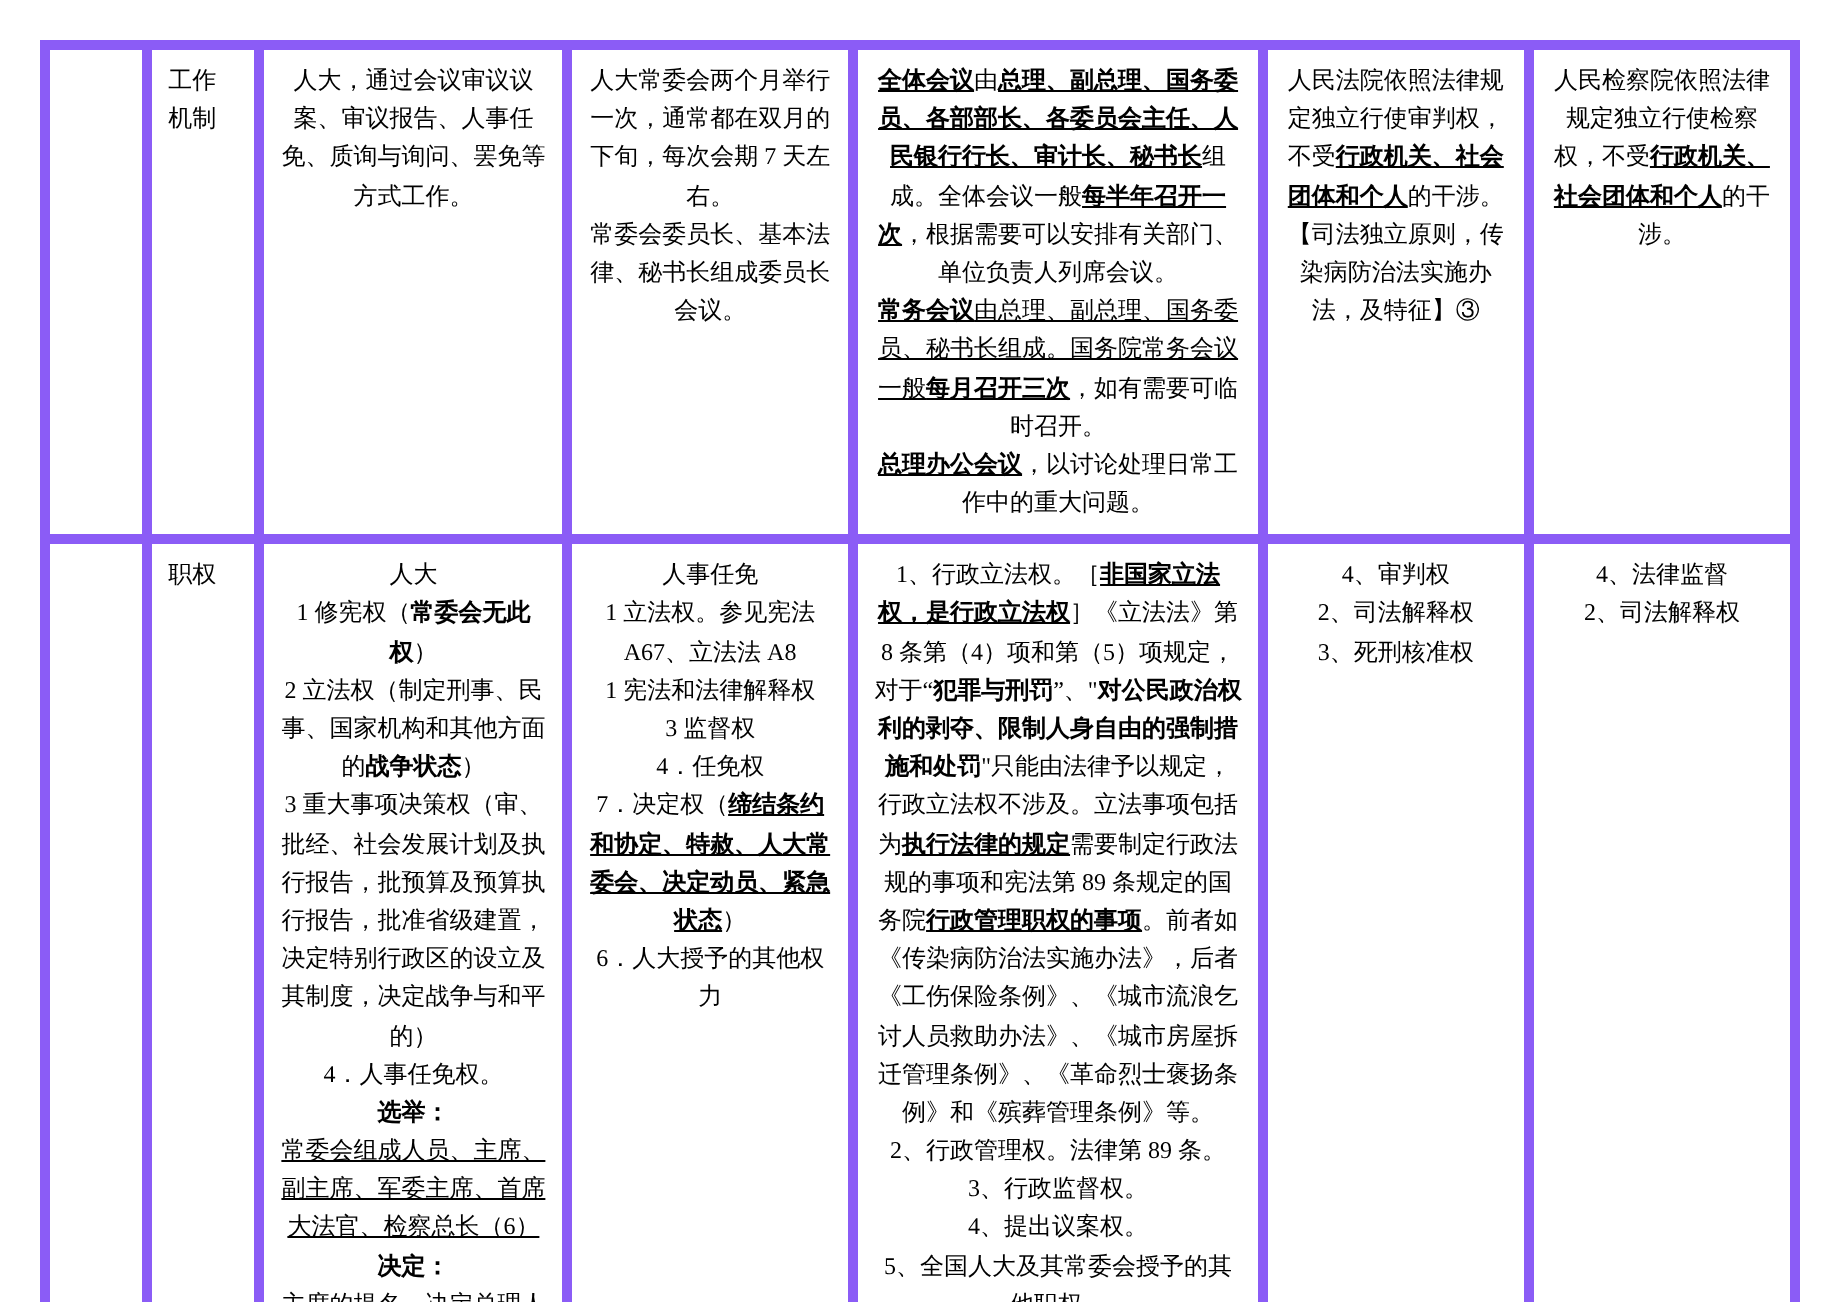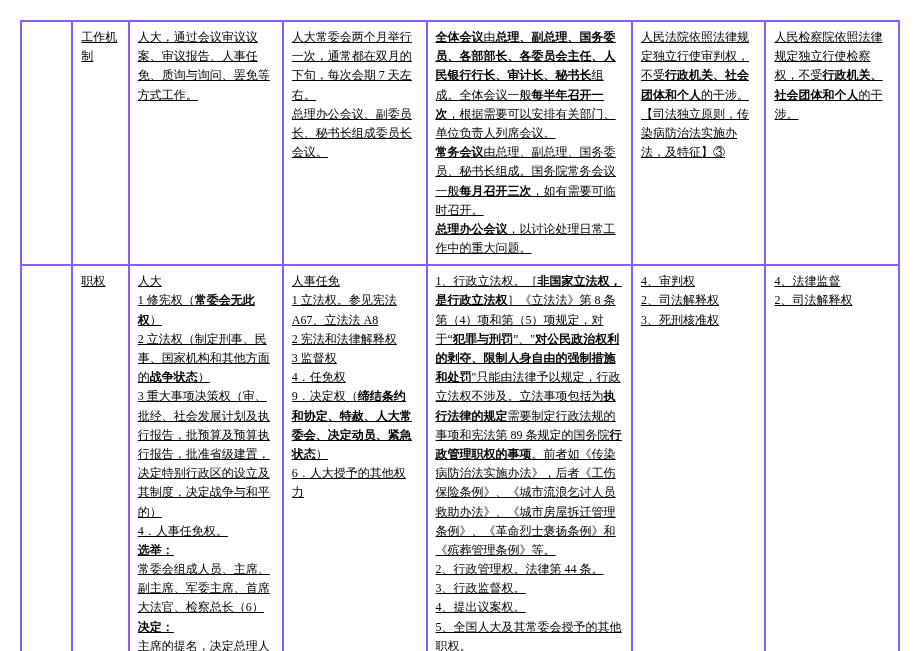--- a/index.html
+++ b/index.html
@@ -10,37 +10,36 @@
     background: #fff;
     color: #000;
     line-height: 1.6;
   }
   table {
     border-collapse: collapse;
     width: 880px;
     table-layout: fixed;
   }
   td {
-    border: 2px solid #8b5cf6;
+    border: 5px solid #8b5cf6;
     padding: 6px 8px;
     vertical-align: top;
     word-wrap: break-word;
-    text-decoration: underline;
   }
   col.c0 { width: 50px; }
   col.c1 { width: 55px; }
   col.c2 { width: 150px; }
   col.c3 { width: 140px; }
   col.c4 { width: 200px; }
   col.c5 { width: 130px; }
   col.c6 { width: 130px; }
   .u { text-decoration: underline; }
   .b { font-weight: bold; }
   p { margin: 0 0 2px 0; }
-  .item { margin: 0; }
+  .item { margin: 0; text-align: center; }
 </style>
 </head>
 <body>
 
 <table>
   <colgroup>
     <col class="c0">
       <col class="c1">
       <col class="c2">
       <col class="c3">
@@ -50,21 +49,21 @@
   </colgroup>
   <tbody id="tbody">
       <tr>
         <td></td>
         <td>工作机制</td>
         <td>
           <p class="item">人大，通过会议审议议案、审议报告、人事任免、质询与询问、罢免等方式工作。</p>
         </td>
         <td>
           <p class="item">人大常委会两个月举行一次，通常都在双月的下旬，每次会期 7 天左右。</p>
-          <p class="item">总理办公会议、副委员长、秘书长组成委员长会议。</p>
+          <p class="item">常委会委员长、基本法律、秘书长组成委员长会议。</p>
         </td>
         <td>
           <p class="item"><span class="b u">全体会议</span><span>由</span><span class="b u">总理、副总理、国务委员、各部部长、各委员会主任、人民银行行长、审计长、秘书长</span><span>组成。全体会议一般</span><span class="b u">每半年召开一次</span><span>，根据需要可以安排有关部门、单位负责人列席会议。</span></p>
           <p class="item"><span class="b u">常务会议</span><span class="u">由总理、副总理、国务委员、秘书长组成。国务院常务会议一般</span><span class="b u">每月召开三次</span><span>，如有需要可临时召开。</span></p>
           <p class="item"><span class="b u">总理办公会议</span><span>，以讨论处理日常工作中的重大问题。</span></p>
         </td>
         <td>
           <p class="item"><span>人民法院依照法律规定独立行使审判权，不受</span><span class="b u">行政机关、社会团体和个人</span><span>的干涉。【司法独立原则，传染病防治法实施办法，及特征】③</span></p>
         </td>
         <td>
@@ -81,29 +80,29 @@
           <p class="item">3 重大事项决策权（审、批经、社会发展计划及执行报告，批预算及预算执行报告，批准省级建置，决定特别行政区的设立及其制度，决定战争与和平的）</p>
           <p class="item">4．人事任免权。</p>
           <p class="item"><span class="b">选举：</span></p>
           <p class="item"><span class="u">常委会组成人员、主席、副主席、军委主席、首席大法官、检察总长（6）</span></p>
           <p class="item"><span class="b">决定：</span></p>
           <p class="item"><span class="u">主席的提名，决定总理人选；</span></p>
         </td>
         <td>
           <p class="item">人事任免</p>
           <p class="item">1 立法权。参见宪法 A67、立法法 A8</p>
-          <p class="item">2 宪法和法律解释权</p>
+          <p class="item">1 宪法和法律解释权</p>
           <p class="item">3 监督权</p>
           <p class="item">4．任免权</p>
-          <p class="item"><span>9．决定权（</span><span class="b u">缔结条约和协定、特赦、人大常委会、决定动员、紧急状态</span><span>）</span></p>
+          <p class="item"><span>7．决定权（</span><span class="b u">缔结条约和协定、特赦、人大常委会、决定动员、紧急状态</span><span>）</span></p>
           <p class="item">6．人大授予的其他权力</p>
         </td>
         <td>
           <p class="item"><span>1、行政立法权。［</span><span class="b u">非国家立法权，是行政立法权</span><span>］《立法法》第 8 条第（4）项和第（5）项规定，对于“</span><span class="b">犯罪与刑罚</span><span>”、"</span><span class="b">对公民政治权利的剥夺、限制人身自由的强制措施和处罚</span><span>"只能由法律予以规定，行政立法权不涉及。立法事项包括为</span><span class="b u">执行法律的规定</span><span>需要制定行政法规的事项和宪法第 89 条规定的国务院</span><span class="b u">行政管理职权的事项</span><span>。前者如《传染病防治法实施办法》，后者《工伤保险条例》、《城市流浪乞讨人员救助办法》、《城市房屋拆迁管理条例》、《革命烈士褒扬条例》和《殡葬管理条例》等。</span></p>
-          <p class="item">2、行政管理权。法律第 44 条。</p>
+          <p class="item">2、行政管理权。法律第 89 条。</p>
           <p class="item">3、行政监督权。</p>
           <p class="item">4、提出议案权。</p>
           <p class="item">5、全国人大及其常委会授予的其他职权。</p>
         </td>
         <td>
           <p class="item">4、审判权</p>
           <p class="item">2、司法解释权</p>
           <p class="item">3、死刑核准权</p>
         </td>
         <td>

